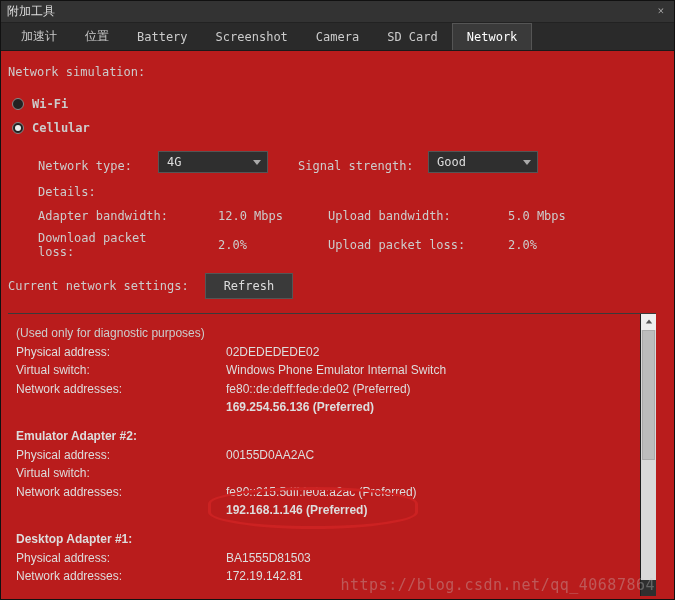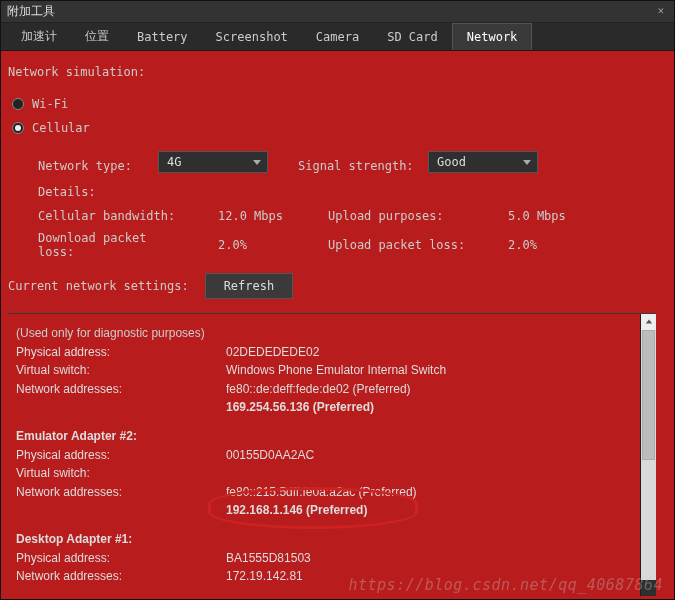--- a/index.html
+++ b/index.html
@@ -7,21 +7,21 @@
 .window { width: 675px; height: 600px; background: #b91c1c; border: 1px solid #111; display: flex; flex-direction: column; }
 .titlebar { height: 22px; background: #333; color: #ddd; display: flex; align-items: center; padding: 0 6px; font-family: "SimSun"; border-bottom: 1px solid #222; }
 .titlebar .title { flex: 1; font-size: 12px; }
 .titlebar .close { width: 14px; text-align: center; color: #bbb; cursor: default; }
 .tabs { height: 28px; display: flex; align-items: center; padding: 0 6px; background: #2a2a2a; border-bottom: 1px solid #1a1a1a; font-family: "Consolas","SimSun",monospace; font-size: 12px; }
 .tab { padding: 6px 14px; color: #ccc; cursor: default; }
 .tab.active { background: #3a3a3a; border: 1px solid #555; border-bottom: none; color: #fff; }
 .content { flex: 1; padding: 14px 18px 10px 7px; display: flex; flex-direction: column; overflow: hidden; }
 .label { color: #ccc; font-family: "Consolas","SimSun",monospace; }
 .section-row { margin-bottom: 10px; }
-.radio-group { margin-left: 4px; }
+.radio-group { margin-left: 4px; font-weight: bold; }
 .radio-row { display: flex; align-items: center; margin: 8px 0 10px 0; }
 .radio { width: 12px; height: 12px; border-radius: 50%; border: 1px solid #888; margin-right: 8px; display: inline-flex; align-items: center; justify-content: center; background: #222; }
 .radio.checked::after { content: ""; width: 6px; height: 6px; border-radius: 50%; background: #eee; display: block; }
 .form-row { display: flex; align-items: flex-end; margin: 6px 0 6px 30px; font-family: "Consolas","SimSun",monospace; }
 .form-row .fl { width: 120px; color: #ccc; }
 .select { display: inline-flex; align-items: center; background: #2f2f2f; border: 1px solid #555; height: 22px; padding: 0 6px 0 8px; color: #ddd; min-width: 110px; justify-content: space-between; }
 .select .caret { width: 0; height: 0; border-left: 4px solid transparent; border-right: 4px solid transparent; border-top: 5px solid #aaa; margin-left: 8px; }
 .pair { display: flex; align-items: center; gap: 30px; margin: 4px 0 4px 30px; font-family: "Consolas","SimSun",monospace; }
 .pair .plabel { width: 150px; }
 .pair .pval { width: 80px; }
@@ -35,21 +35,21 @@
 .scroll-btn svg { width: 8px; height: 8px; }
 .scroll-track { position: absolute; top: 16px; bottom: 16px; left: 0; right: 0; background: #d9d9d9; }
 .scroll-thumb { position: absolute; left: 1px; right: 1px; top: 0; height: 130px; background: #bcbcbc; border: 1px solid #aaa; }
 .adapter-title { font-weight: bold; margin-top: 6px; }
 .kv { display: flex; justify-content: space-between; }
 .kv .k { width: 210px; }
 .kv .v { flex: 1; }
 .indent { margin-left: 210px; font-weight: bold; }
 .note { color: #ccc; }
 .highlight { position: absolute; border: 3px solid #c22; border-radius: 50% / 40%; pointer-events: none; }
-.watermark { position: absolute; right: 12px; bottom: 6px; color: rgba(200,200,200,0.35); font-family: "Consolas", monospace; font-size: 15px; letter-spacing: 0.5px; pointer-events: none; font-style: italic; }
+.watermark { position: absolute; right: 20px; bottom: 6px; color: rgba(200,200,200,0.35); font-family: "Consolas", monospace; font-size: 15px; letter-spacing: 0.5px; pointer-events: none; }
 </style>
 </head>
 <body>
 
 <div class="window">
   <div class="titlebar">
     <span class="title">附加工具</span>
     <span class="close">×</span>
   </div>
 
@@ -87,23 +87,23 @@
       <span class="fl" style="width:130px">Signal strength:</span>
       <span class="select">
         <span>Good</span>
         <span class="caret"></span>
       </span>
     </div>
 
     <div class="form-row">Details:</div>
 
     <div class="pair">
-      <span class="plabel">Cellular bandwidth:</span>
+      <span class="plabel">Adapter bandwidth:</span>
       <span class="pval">12.0 Mbps</span>
-      <span class="plabel2">Upload purposes:</span>
+      <span class="plabel2">Upload bandwidth:</span>
       <span class="pval">5.0 Mbps</span>
     </div>
     <div class="pair">
       <span class="plabel">Download packet loss:</span>
       <span class="pval">2.0%</span>
       <span class="plabel2">Upload packet loss:</span>
       <span class="pval">2.0%</span>
     </div>
 
     <div class="current-row">

